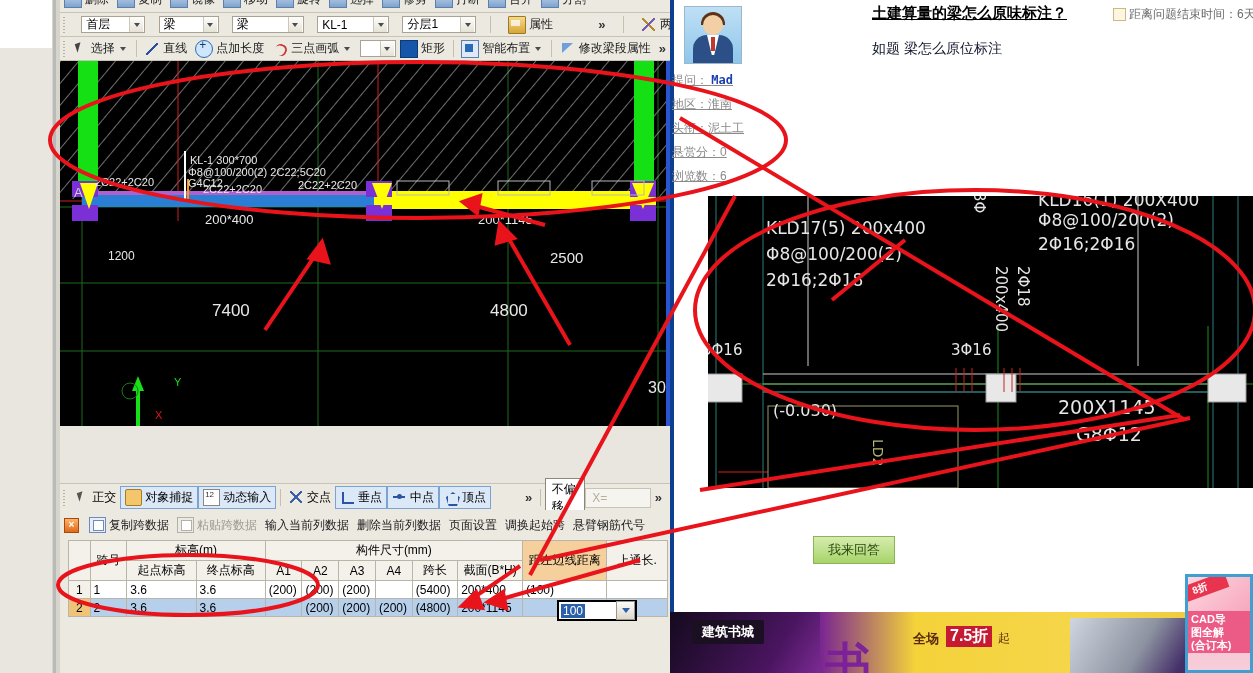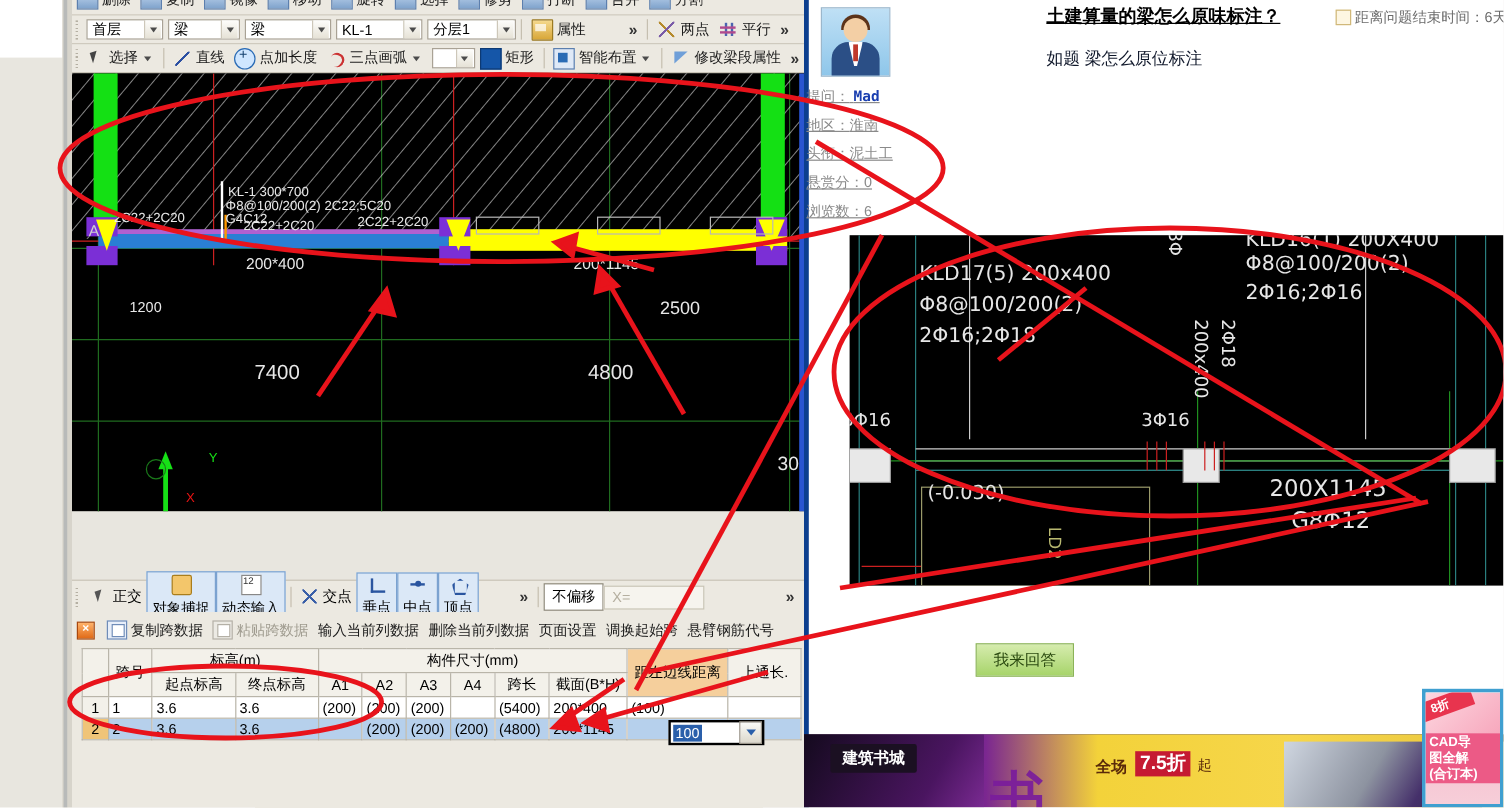--- a/index.html
+++ b/index.html
@@ -10,21 +10,21 @@
   .leftframe{position:absolute;left:0;top:0;width:670px;height:673px;background:#e8e6df;}
   .whitegap{position:absolute;left:0;top:0;width:52px;height:48px;background:#ffffff;}
   .vblue{position:absolute;left:52px;top:0;width:8px;height:673px;background:#d7d4cb;}
   .vblue:before{content:"";position:absolute;left:1px;top:0;width:3px;height:673px;background:#9a9fa8;opacity:.5;}
 
   
   .tbrow{position:absolute;left:60px;background:#ece9e1;border-bottom:1px solid #c8c3b6;
          display:flex;align-items:center;box-sizing:border-box;}
   .tbclip{top:0;height:13px;width:610px;overflow:hidden;}
   .tbclip .inner{display:flex;align-items:center;position:relative;top:-7px;height:22px;}
-  .tb1{top:13px;height:24px;width:713px;}
+  .tb1{top:13px;height:24px;width:713px;justify-content:space-between;}
   .tb2{top:37px;height:24px;width:610px;}
 
   .grip{width:7px;height:16px;margin:0 3px 0 2px;
         background-image:repeating-linear-gradient(to bottom,#b5b0a3 0 1px,transparent 1px 3px);
         background-size:2px 100%;background-repeat:no-repeat;background-position:1px 0;}
   .tbitem{display:flex;align-items:center;gap:3px;padding:1px 4px;white-space:nowrap;color:#1a1a1a;font-size:12px;
           font-family:"Liberation Sans",sans-serif;}
   .tbsep{width:1px;height:17px;background:#c5bfb0;margin:0 4px;}
   .ddown{border:1px solid #a9a295;background:#fff;height:17px;display:flex;align-items:center;
          padding:0 1px 0 4px;font-size:12px;color:#000;box-sizing:border-box;}
@@ -59,21 +59,21 @@
                 linear-gradient(#4a63b0 0 0) 9px 0/2px 100% no-repeat;}
 
   
   .canvas{position:absolute;left:60px;top:61px;width:610px;height:365px;background:#000;overflow:hidden;}
   .cantxt{position:absolute;color:#e8e8e8;font-family:"Liberation Sans",sans-serif;white-space:nowrap;}
 
   
   .statusbar{position:absolute;left:60px;top:483px;width:610px;height:27px;background:#ece9e1;
              border-top:1px solid #c8c3b6;border-bottom:1px solid #c8c3b6;display:flex;align-items:center;}
   .sbtn{display:flex;align-items:center;gap:3px;padding:2px 4px;white-space:nowrap;font-size:12px;}
-  .sbtn.on{background:#dbe8f7;border:1px solid #7ba2d0;flex-direction:column;}
+  .sbtn.on{background:#dbe8f7;border:1px solid #7ba2d0;}
   .sico{width:15px;height:15px;position:relative;flex:none;}
   .sico.ortho:after{content:"";position:absolute;left:4px;top:2px;border-left:6px solid #555;border-bottom:9px solid transparent;transform:rotate(-18deg);}
   .sico.snap{background:#f3c66b;border:1px solid #a97d1c;border-radius:2px;}
   .sico.dyn{background:#fff;border:1px solid #888;}
   .sico.dyn:after{content:"12";position:absolute;left:1px;top:0px;font-size:8px;color:#333;}
   .sico.inter:after{content:"";position:absolute;left:1px;top:1px;width:12px;height:12px;
      background:linear-gradient(to bottom right,transparent 45%,#3a5fa8 45%,#3a5fa8 55%,transparent 55%),
                 linear-gradient(to top right,transparent 45%,#3a5fa8 45%,#3a5fa8 55%,transparent 55%);}
   .sico.perp:after{content:"";position:absolute;left:2px;top:2px;width:10px;height:10px;border-left:2px solid #2a55a0;border-bottom:2px solid #2a55a0;}
   .sico.mid:after{content:"";position:absolute;left:1px;top:6px;width:12px;height:2px;background:#2a55a0;}

